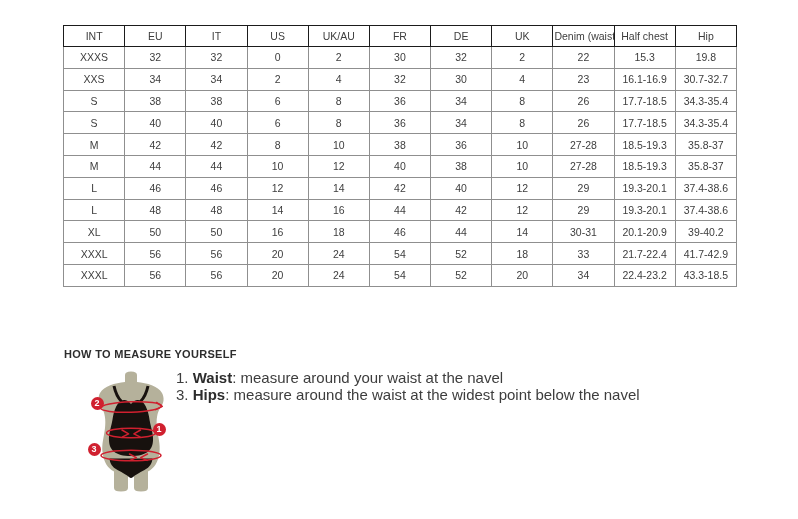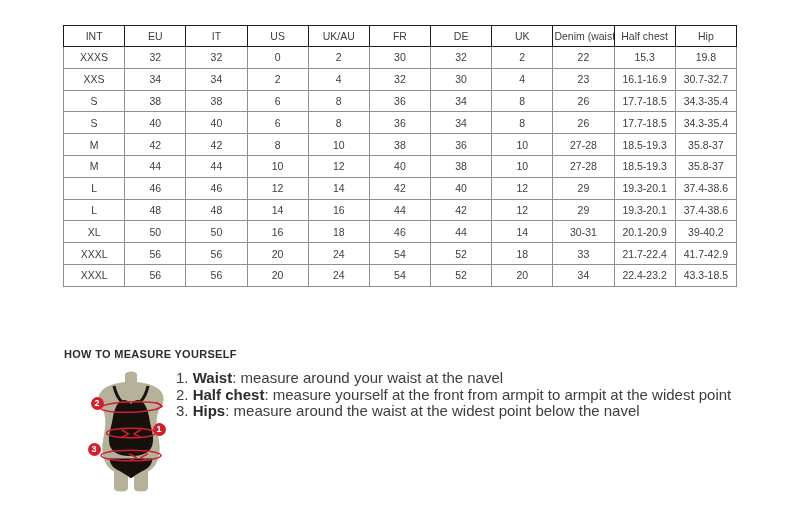--- a/index.html
+++ b/index.html
@@ -275,15 +275,14 @@
       <path d="M63.5 84 L56.6 87.6 L63 90.4"></path>
     </g>
   </svg>
   <div class="badge badge-1" style="background: rgb(208, 32, 47);">1</div>
   <div class="badge badge-2" style="background: rgb(208, 32, 47);">2</div>
   <div class="badge badge-3" style="background: rgb(208, 32, 47);">3</div>
 </div>
 
 <div class="steps">
     <div class="step"><span class="step-num">1. </span><span class="step-label">Waist</span><span>: measure around your waist at the navel</span></div>
-    <div class="step"><span class="step-num">2. </span><span class="step-label">Half chest</span><span>: measure yourself at the front from armpit to armpit at the widest point</span></div>
     <div class="step"><span class="step-num">3. </span><span class="step-label">Hips</span><span>: measure around the waist at the widest point below the navel</span></div>
   </div>
 
 </body></html>

